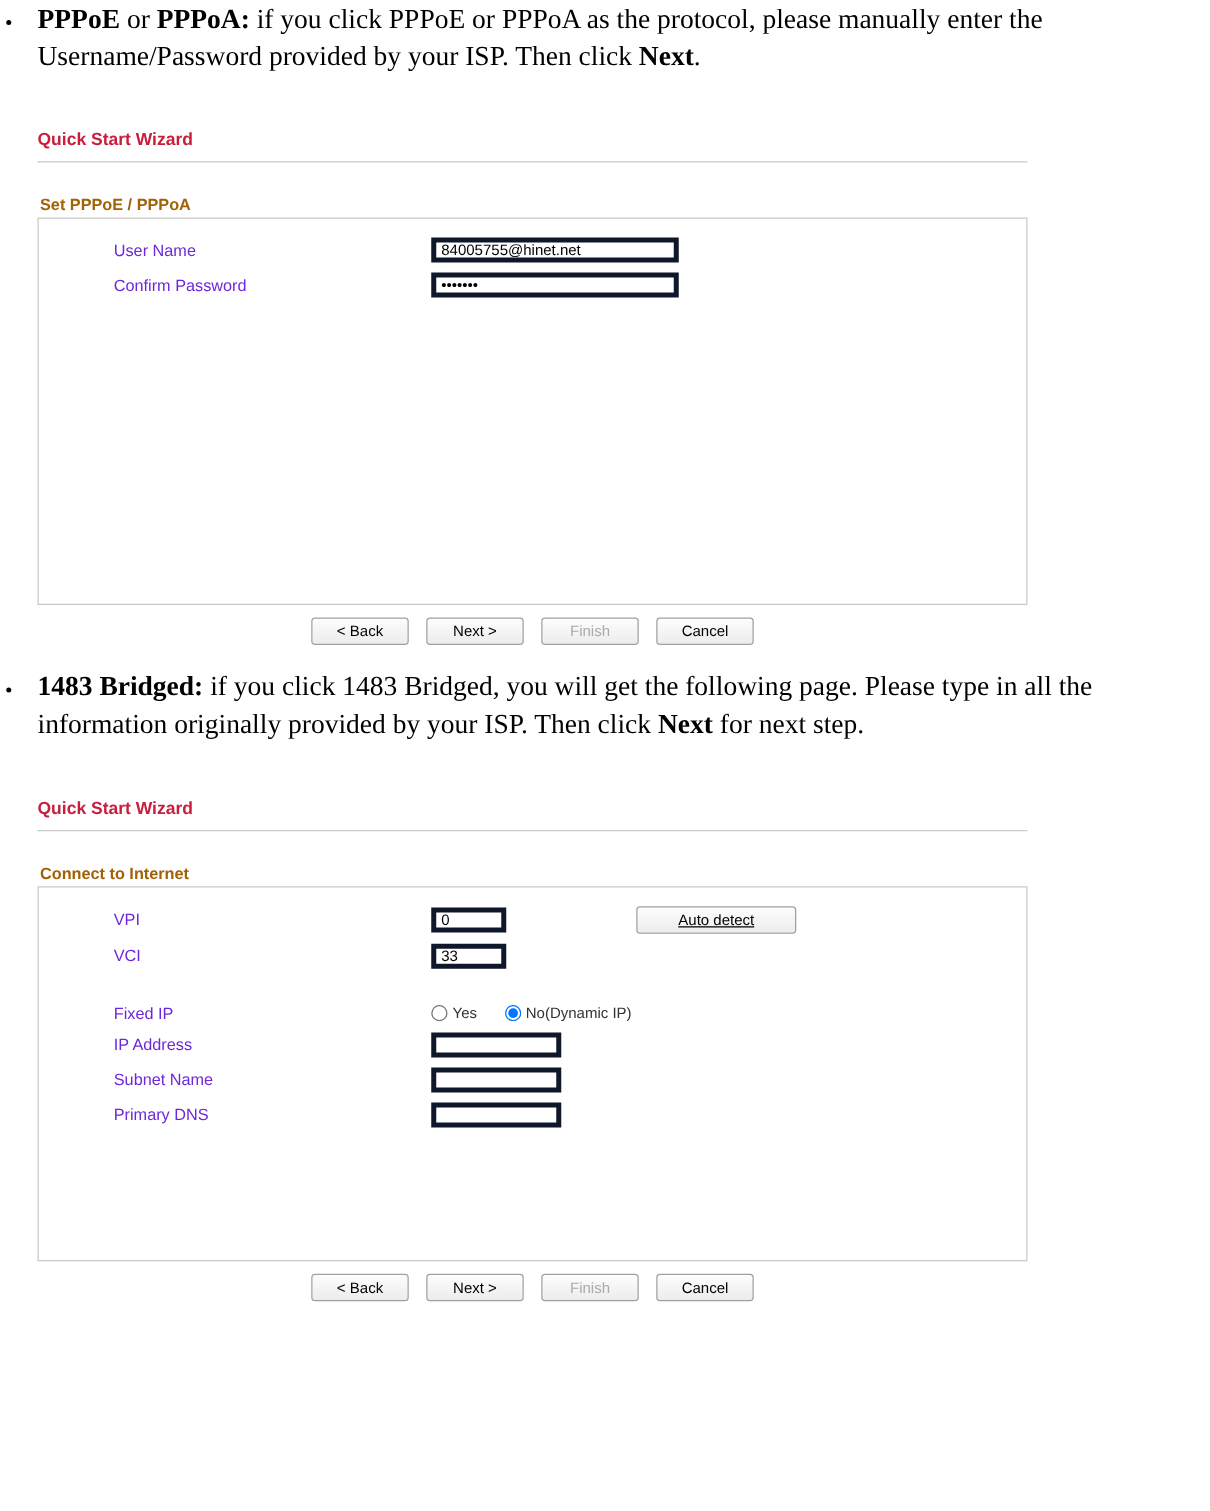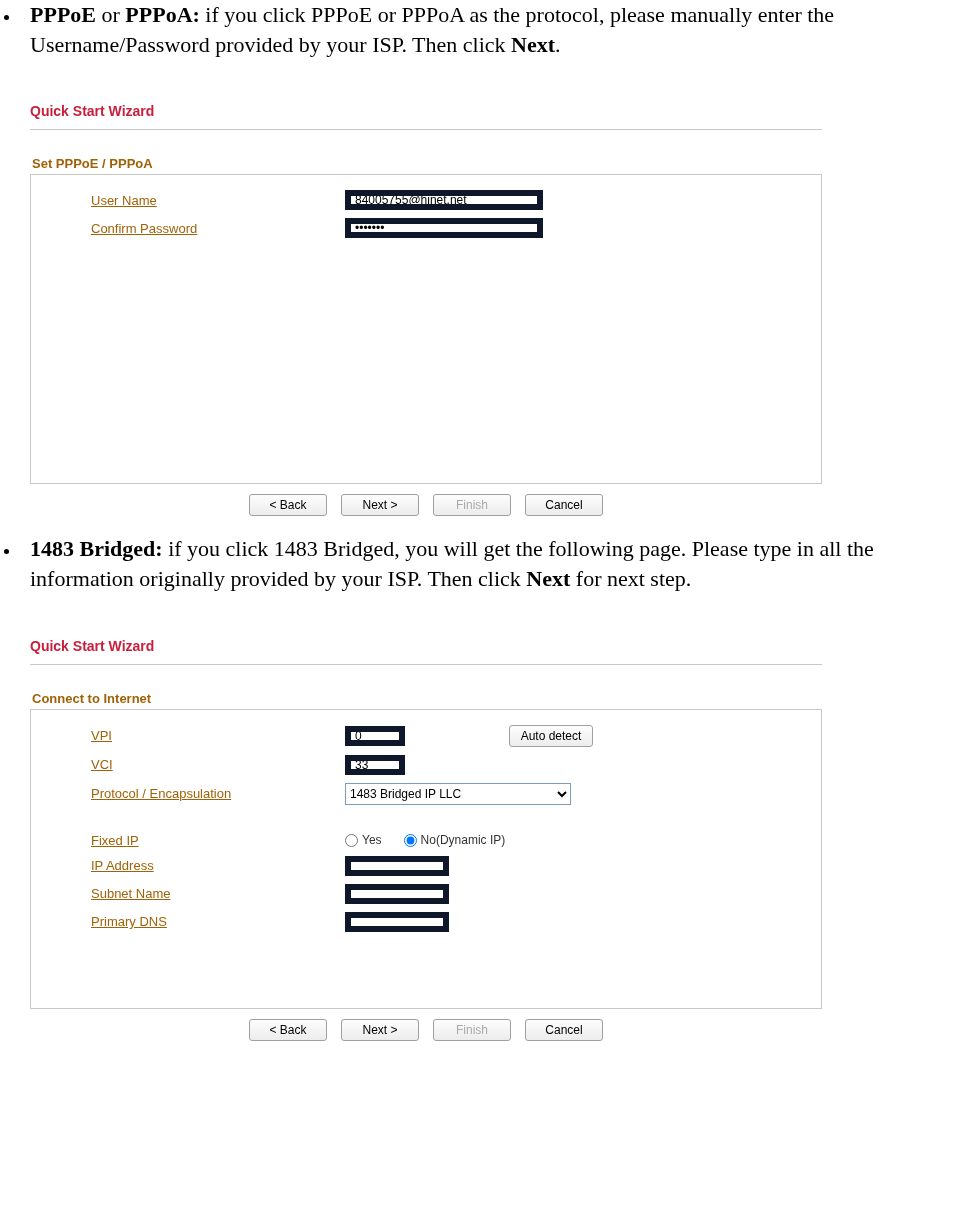--- a/index.html
+++ b/index.html
@@ -60,34 +60,33 @@
   .form-box.tall-b { min-height: 300px; }
   .form-row {
     display: flex;
     align-items: center;
     margin: 3px 0 8px 0;
   }
   .form-row.spacer { height: 12px; }
   .label-cell {
     width: 300px;
     padding-left: 46px;
-    color: #a16207;
-    text-decoration: underline;
+    color: #6d28d9;
   }
   .field-cell {
     display: flex;
     align-items: center;
     gap: 12px;
   }
   input[type="text"], input[type="password"] {
     font-family: Verdana, Tahoma, sans-serif;
     font-size: 12px;
     height: 20px;
     padding: 1px 4px;
-    border: 6px solid #0f172a;
+    border: 4px solid #0f172a;
     background: #fff;
   }
   .w-wide { width: 198px; }
   .w-short { width: 60px; }
   .w-ip { width: 104px; }
   select {
     font-family: Verdana, Tahoma, sans-serif;
     font-size: 12px;
     height: 22px;
     border: 1px solid #7e9db9;
@@ -101,21 +100,21 @@
     padding: 0 10px;
     background: linear-gradient(#fdfdfd, #ececec);
     border: 1px solid #a0a0a0;
     border-radius: 3px;
     cursor: pointer;
   }
   .btn:disabled {
     color: #aaa;
     cursor: default;
   }
-  .btn-auto { width: 84px; }
+  .btn-auto { width: 128px; text-decoration: underline; }
   .button-bar {
     display: flex;
     justify-content: center;
     gap: 14px;
     padding: 10px 0 0 0;
   }
   .button-bar .btn { width: 78px; }
   .radio-group label {
     display: inline-flex;
     align-items: center;
@@ -180,28 +179,20 @@
           <div class="field-cell">
             <input class="w-short" type="text" value="0" style="">
             <span style="width:80px"></span>
             <button class="btn btn-auto">Auto detect</button>
           </div>
         </div>
         <div class="form-row">
           <div class="label-cell">VCI</div>
           <div class="field-cell">
             <input class="w-short" type="text" value="33" style="">
-          </div>
-        </div>
-        <div class="form-row">
-          <div class="label-cell">Protocol / Encapsulation</div>
-          <div class="field-cell">
-            <select class="w-proto">
-              <option>1483 Bridged IP LLC</option>
-            </select>
           </div>
         </div>
 
         <div class="form-row spacer"></div>
 
         <div class="form-row">
           <div class="label-cell">Fixed IP</div>
           <div class="field-cell radio-group">
             <label>
               <input type="radio" name="fip1" style="">

